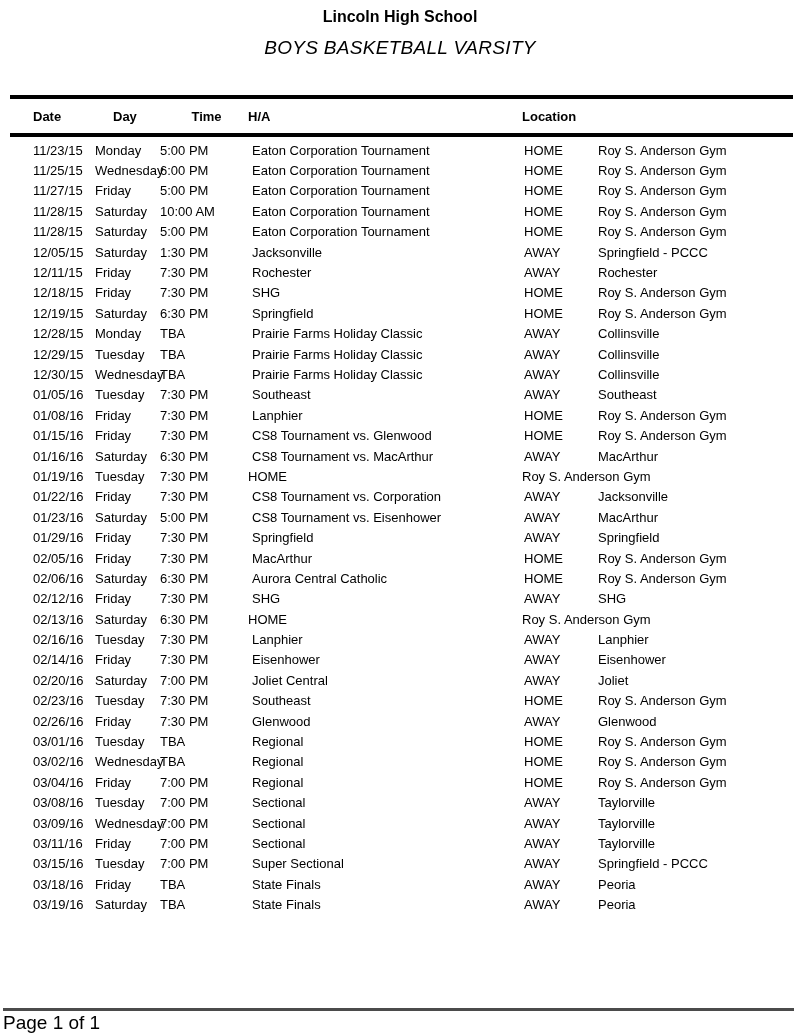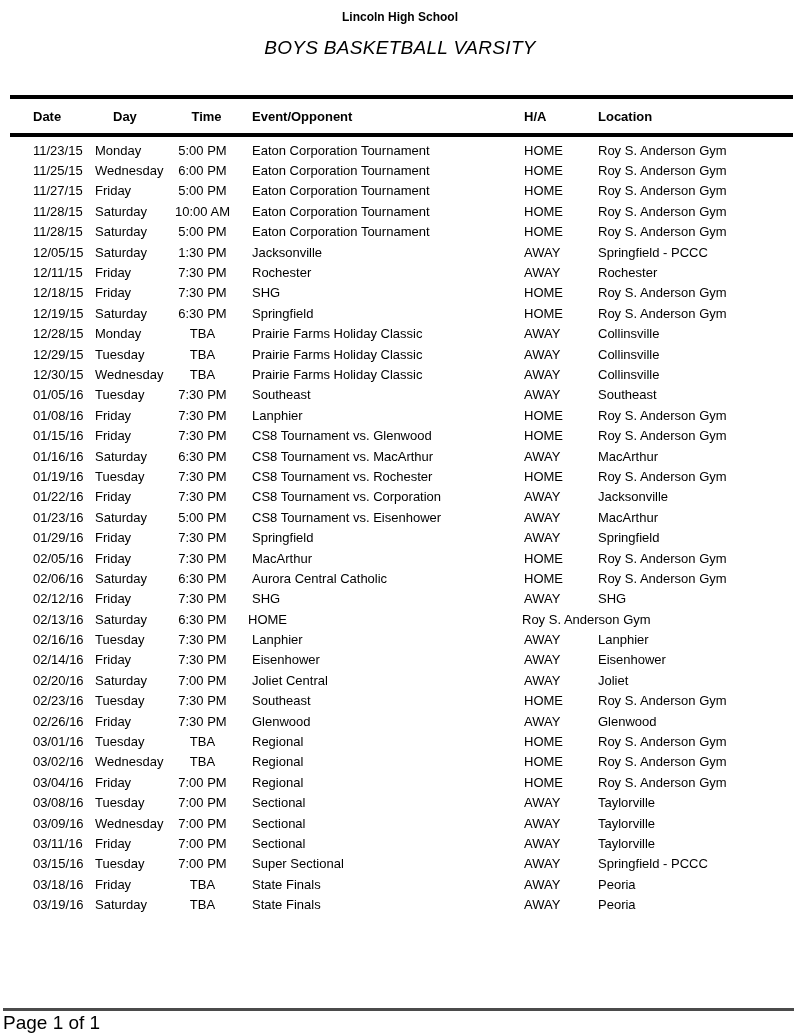--- a/index.html
+++ b/index.html
@@ -6,42 +6,42 @@
   html, body { margin: 0; padding: 0; }
   body {
     width: 800px; height: 1033px;
     background: #ffffff; color: #000000;
     font-family: "Liberation Sans", "DejaVu Sans", sans-serif;
     position: relative; overflow: hidden;
   }
 
   
   .doc-header { text-align: center; padding-top: 7px; }
-  .school-name { font-size: 12px; font-weight: bold; line-height: 20px; margin: 0; }
+  .school-name { font-size: 16px; font-weight: bold; line-height: 20px; margin: 0; }
   .event-title { font-size: 21px; font-weight: bold; line-height: 24px; margin: 0; letter-spacing: 0.3px; }
   .team-name   { font-size: 19px; font-style: italic; font-weight: normal; line-height: 22px; margin: 10px 0 0 0; letter-spacing: 0.3px; }
 
   
   .schedule { position: absolute; left: 10px; top: 95px; width: 783px; }
   .thead { border-top: 4px solid #000; border-bottom: 4px solid #000; }
   .grid-row {
     display: grid;
     grid-template-columns: 85px 65px 85px 276px 76px 1fr;
     align-items: center;
     height: 20.4px;
     font-size: 13px;
     white-space: nowrap;
   }
   .thead .grid-row { height: 34px; font-weight: bold; }
   .tbody { padding-top: 3px; }
 
   .c-date     { padding-left: 23px; }
   .c-day      { padding-left: 0; }
   .hdr-day    { padding-left: 18px; }
-  .c-time     { text-align: center; }
+  .c-time     { }
   .hdr-time   { text-align: center; padding-left: 8px; }
   .c-event    { padding-left: 7px; }
   .c-ha       { padding-left: 3px; }
   .c-location { padding-left: 1px; }
 
   
   .footer { position: absolute; left: 0; top: 1008px; width: 800px; }
   .footer-line { margin-left: 3px; width: 791px; height: 3px; background: #4b4b4b; }
   .footer-text { font-size: 19px; padding: 1px 0 0 3px; }
 </style>
@@ -52,21 +52,20 @@
   <div class="school-name">Lincoln High School</div>
   <div class="team-name">BOYS BASKETBALL VARSITY</div>
 </div>
 
 <div class="schedule">
   <div class="thead">
     <div class="grid-row">
       <div class="c-date">Date</div>
       <div class="c-day hdr-day">Day</div>
       <div class="c-time hdr-time">Time</div>
-      <div class="c-event">Event/Opponent</div>
       <div class="c-ha">H/A</div>
       <div class="c-location">Location</div>
     </div>
   </div>
   <div class="tbody" id="rows">
       <div class="grid-row">
         <div class="c-date">11/23/15</div>
         <div class="c-day">Monday</div>
         <div class="c-time">5:00 PM</div>
         <div class="c-event">Eaton Corporation Tournament</div>
@@ -190,21 +189,20 @@
         <div class="c-day">Saturday</div>
         <div class="c-time">6:30 PM</div>
         <div class="c-event">CS8 Tournament vs. MacArthur</div>
         <div class="c-ha">AWAY</div>
         <div class="c-location">MacArthur</div>
       </div>
       <div class="grid-row">
         <div class="c-date">01/19/16</div>
         <div class="c-day">Tuesday</div>
         <div class="c-time">7:30 PM</div>
-        <div class="c-event">CS8 Tournament vs. Rochester</div>
         <div class="c-ha">HOME</div>
         <div class="c-location">Roy S. Anderson Gym</div>
       </div>
       <div class="grid-row">
         <div class="c-date">01/22/16</div>
         <div class="c-day">Friday</div>
         <div class="c-time">7:30 PM</div>
         <div class="c-event">CS8 Tournament vs. Corporation</div>
         <div class="c-ha">AWAY</div>
         <div class="c-location">Jacksonville</div>

